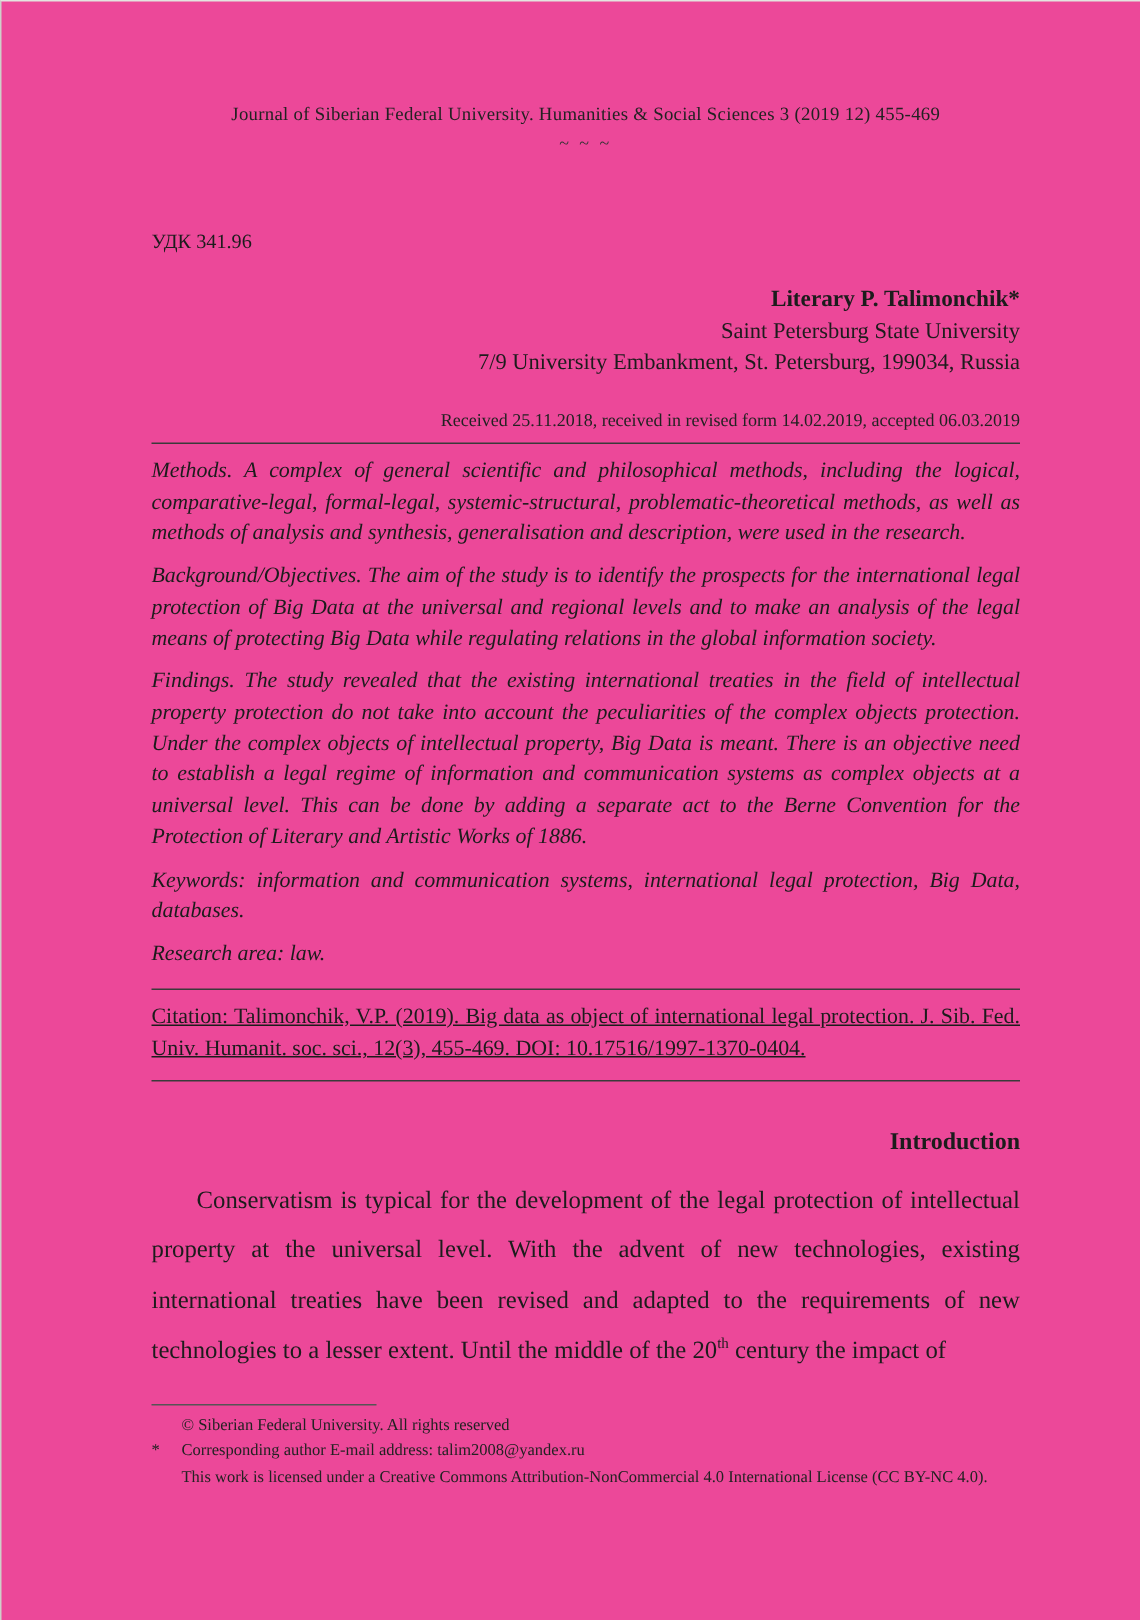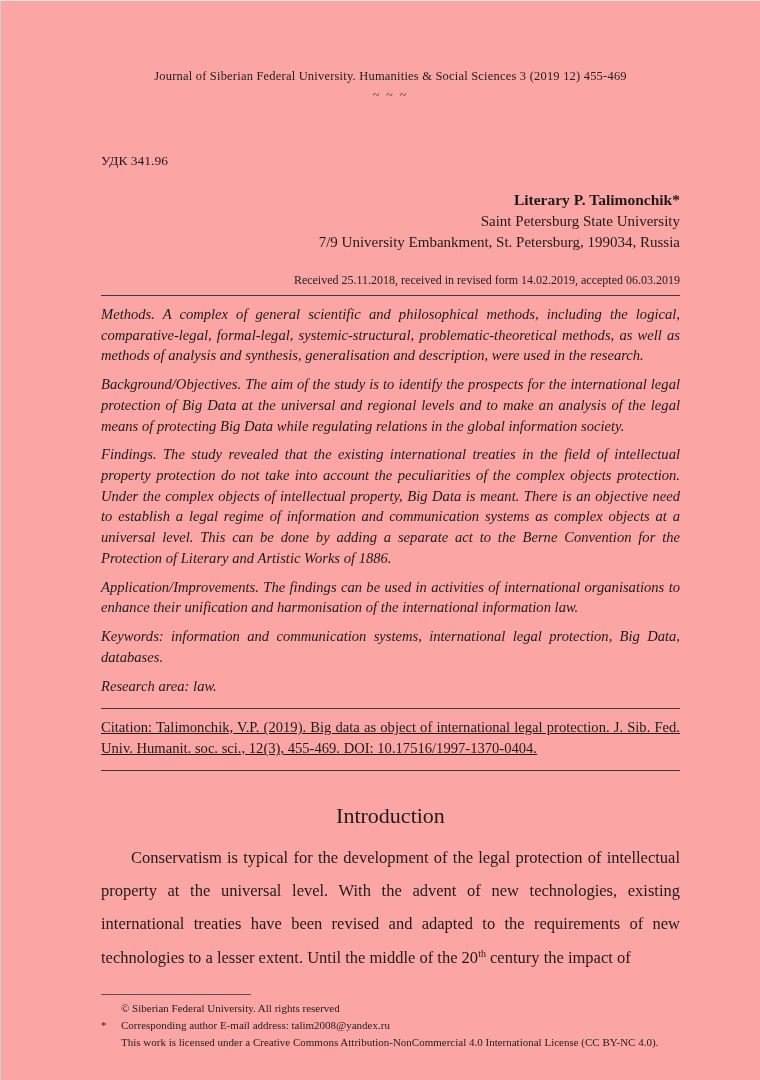--- a/index.html
+++ b/index.html
@@ -1,21 +1,21 @@
 <!DOCTYPE html>
 <html><head>
 <meta charset="utf-8">
 <style>
   * { box-sizing: border-box; }
   html, body { margin: 0; padding: 0; background: #fbfbfa; }
   .page {
     width: 760px;
     height: 1080px;
     margin: 0 auto;
-    background: #fca5a5;
+    background: #ec4899;
     border-left: 1px solid #cfcfca;
     border-top: 1px solid #e4e4e0;
     box-shadow: 2px 2px 4px rgba(0,0,0,0.06);
     font-family: "Liberation Serif", "DejaVu Serif", serif;
     color: #1c1c1c;
     overflow: hidden;
     position: relative;
   }
   .content { padding: 68px 80px 0 100px; }
 
@@ -81,23 +81,23 @@
   }
   .citation-text {
     font-size: 14.6px;
     line-height: 1.45;
     text-align: justify;
     margin: 0;
     text-decoration: underline;
   }
   .section-heading {
     margin-top: 32px;
-    text-align: center;
-    font-weight: normal;
-    font-size: 22px;
+    text-align: right;
+    font-weight: bold;
+    font-size: 16px;
   }
   .body-paragraph {
     margin: 12px 0 0 0;
     font-size: 16.5px;
     line-height: 2.02;
     text-align: justify;
     text-indent: 30px;
   }
   .body-paragraph sup {
     font-size: 10px;
@@ -137,21 +137,20 @@
     </div>
 
     <div class="received">Received 25.11.2018, received in revised form 14.02.2019, accepted 06.03.2019</div>
 
     <hr class="rule">
 
     <div class="abstract">
       <p>Methods. A complex of general scientific and philosophical methods, including the logical, comparative-legal, formal-legal, systemic-structural, problematic-theoretical methods, as well as methods of analysis and synthesis, generalisation and description, were used in the research.</p>
       <p>Background/Objectives. The aim of the study is to identify the prospects for the international legal protection of Big Data at the universal and regional levels and to make an analysis of the legal means of protecting Big Data while regulating relations in the global information society.</p>
       <p>Findings. The study revealed that the existing international treaties in the field of intellectual property protection do not take into account the peculiarities of the complex objects protection. Under the complex objects of intellectual property, Big Data is meant. There is an objective need to establish a legal regime of information and communication systems as complex objects at a universal level. This can be done by adding a separate act to the Berne Convention for the Protection of Literary and Artistic Works of 1886.</p>
-      <p>Application/Improvements. The findings can be used in activities of international organisations to enhance their unification and harmonisation of the international information law.</p>
       <p class="keywords">Keywords: information and communication systems, international legal protection, Big Data, databases.</p>
       <p class="research-area">Research area: law.</p>
     </div>
 
     <div class="citation-block">
       <p class="citation-text">Citation: Talimonchik, V.P. (2019). Big data as object of international legal protection. J. Sib. Fed. Univ. Humanit. soc. sci., 12(3), 455-469. DOI: 10.17516/1997-1370-0404.</p>
     </div>
 
     <div class="section-heading">Introduction</div>
 

